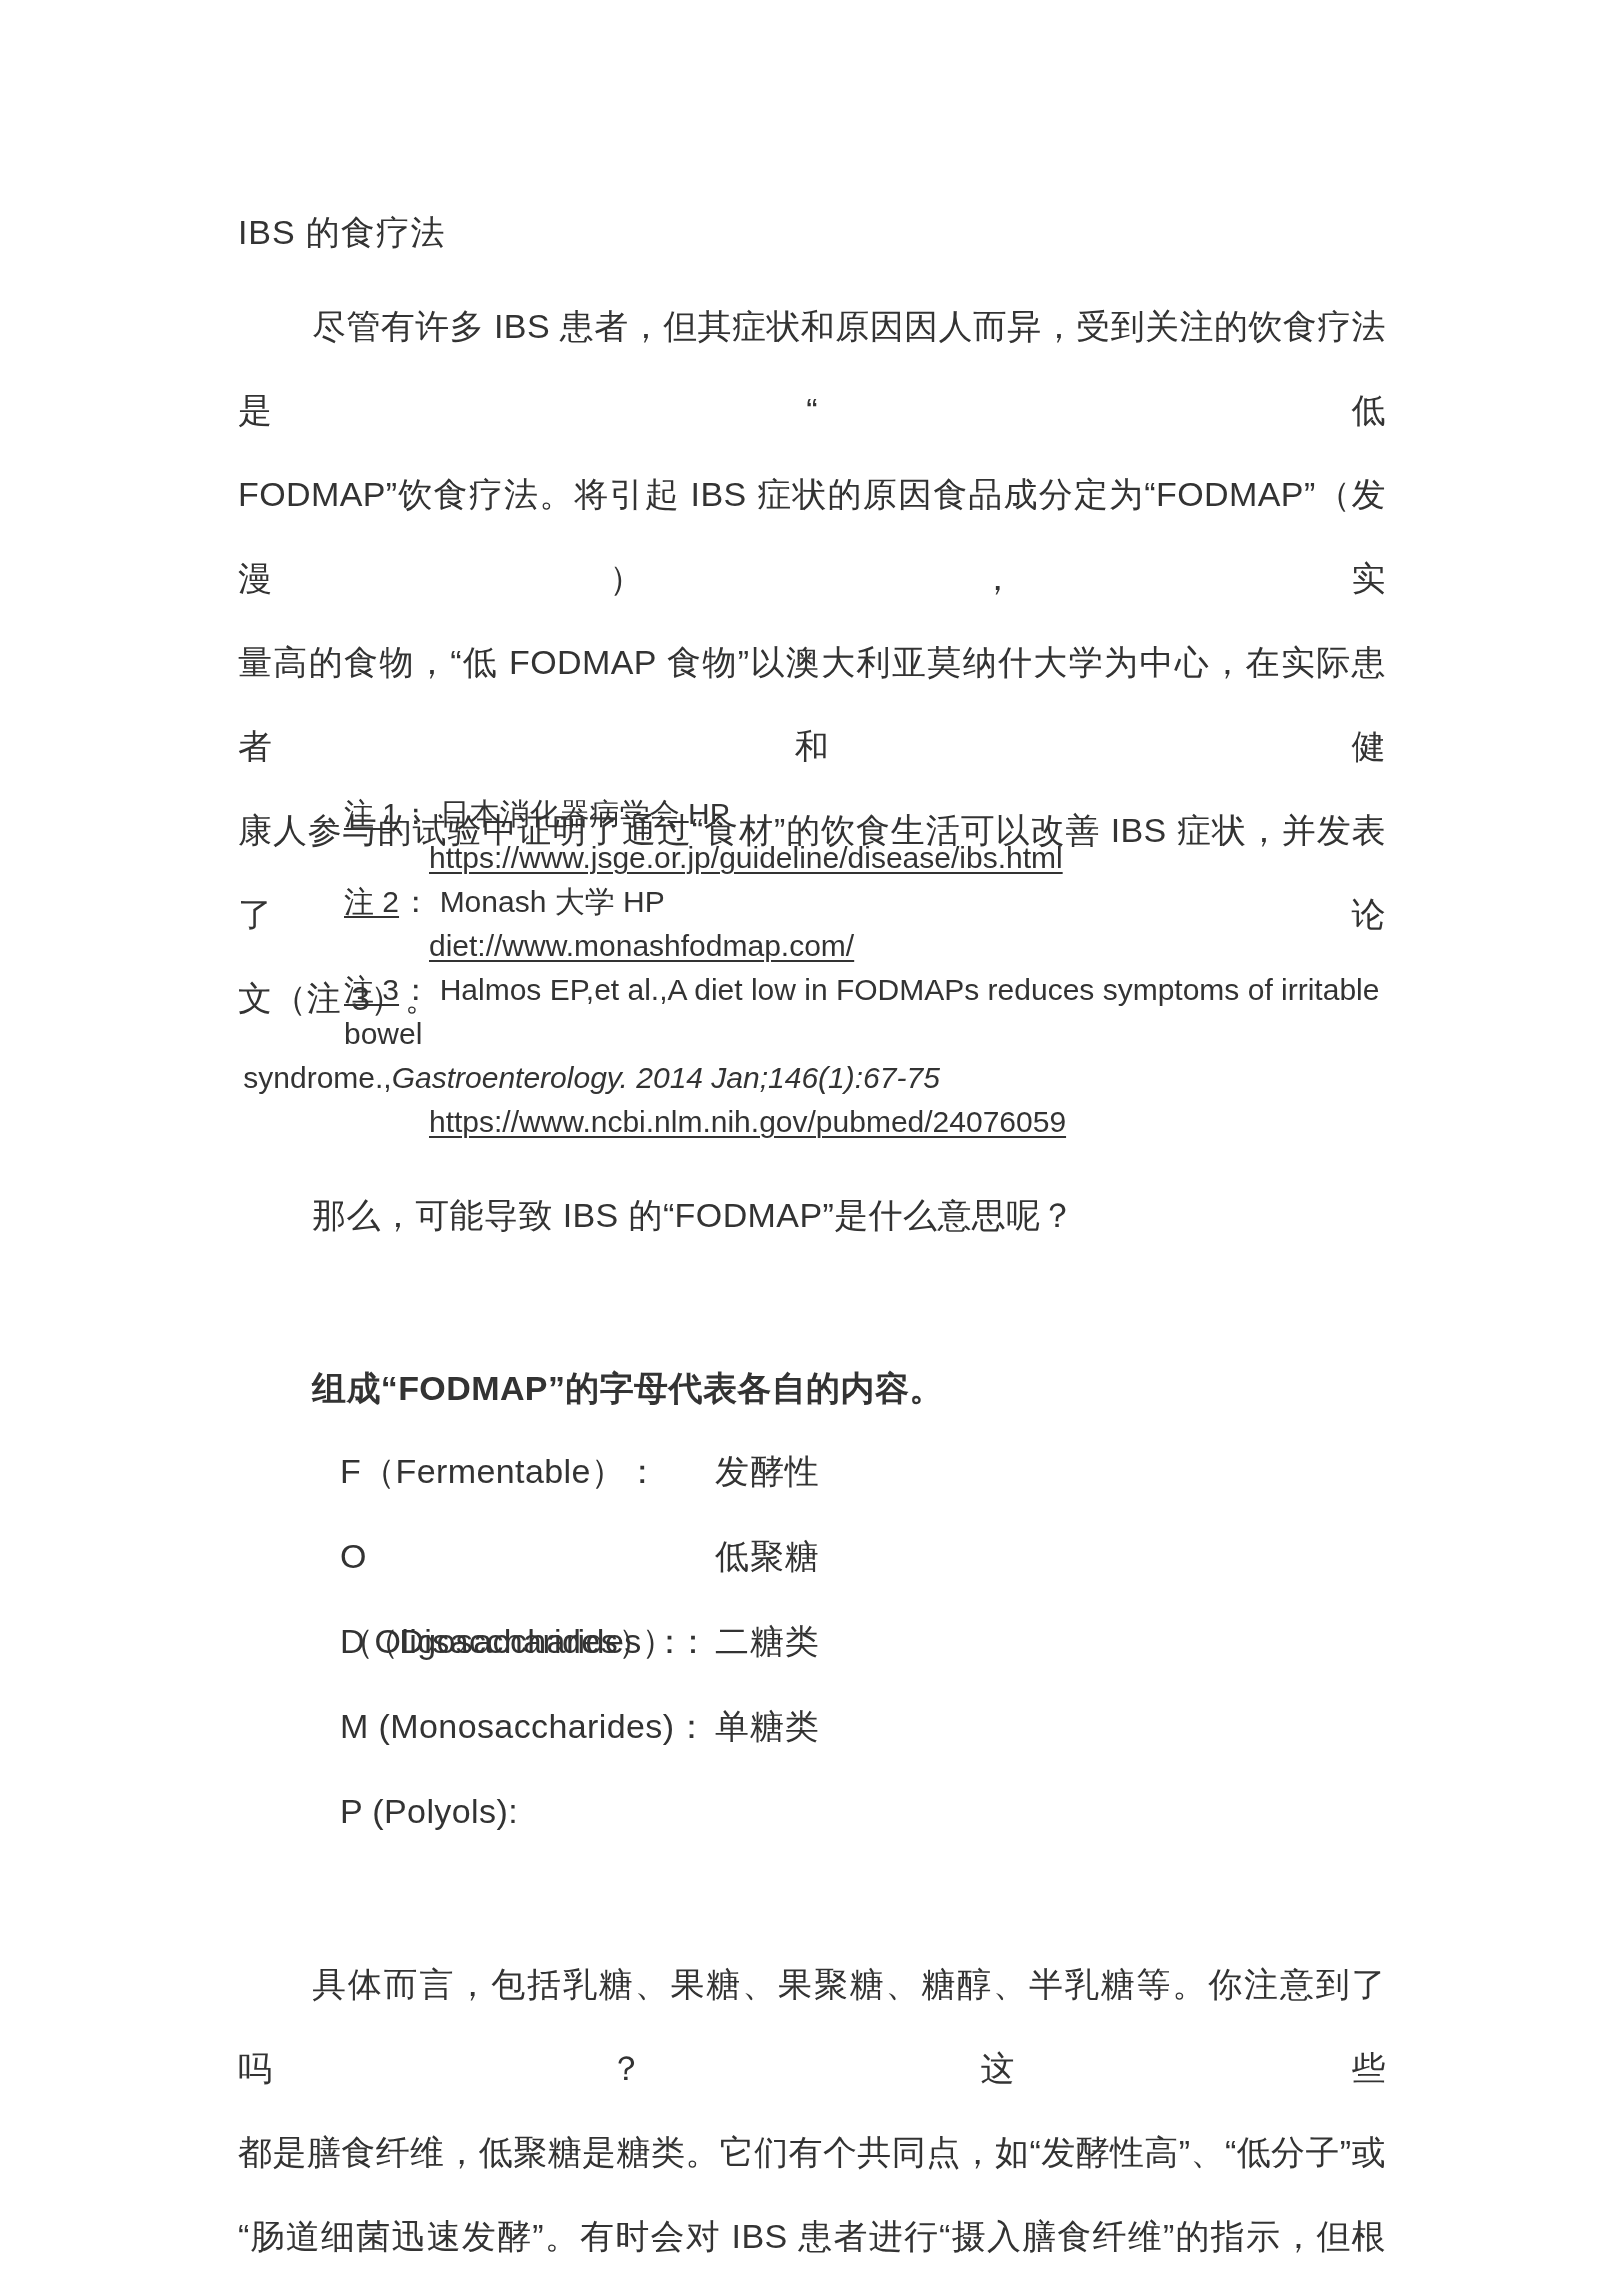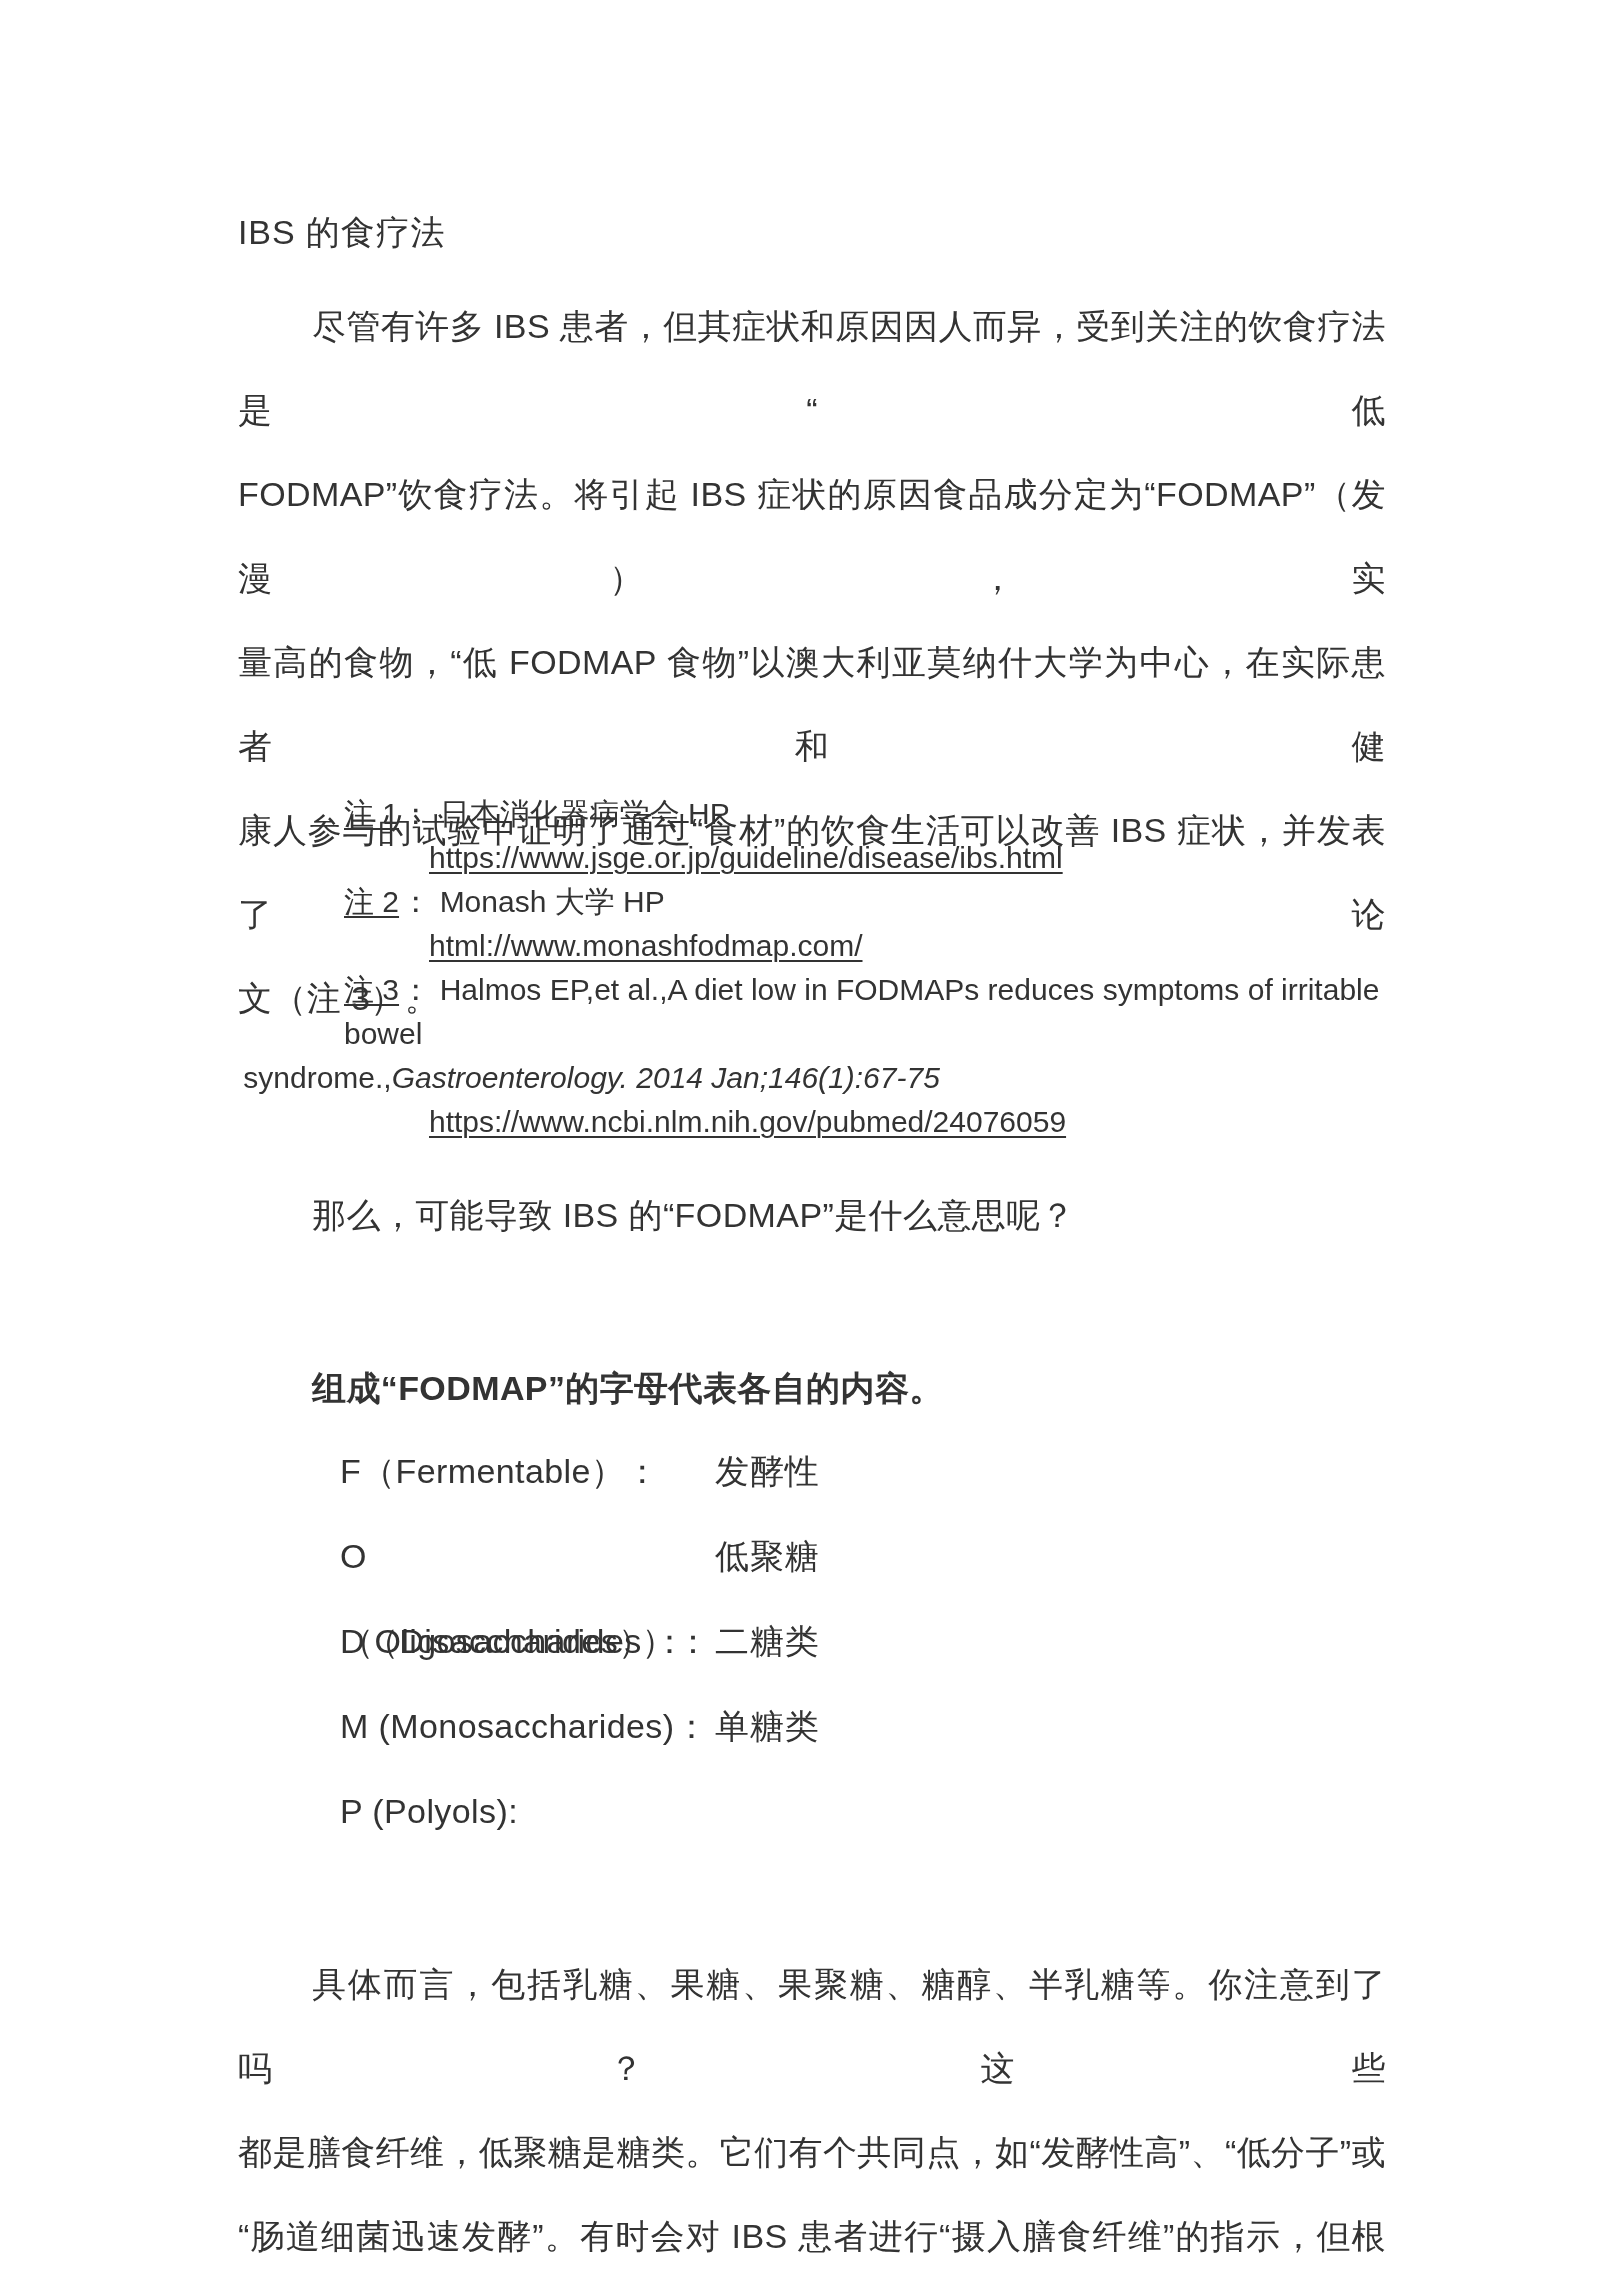--- a/index.html
+++ b/index.html
@@ -111,21 +111,21 @@
       <div class="note-line">
         <span class="u note-label">注 1</span><span>：</span><span class="note-text">日本消化器病学会 HP</span>
       </div>
       <div class="note-url-line">
         <span class="u note-url">https://www.jsge.or.jp/guideline/disease/ibs.html</span>
       </div>
       <div class="note-line">
         <span class="u note-label">注 2</span><span>：</span><span class="note-text">Monash 大学 HP</span>
       </div>
       <div class="note-url-line">
-        <span class="u note-url">html://www.monashfodmap.com/</span>
+        <span class="u note-url">diet://www.monashfodmap.com/</span>
       </div>
       <div class="note-line">
         <span class="u note-label">注 3</span><span>：</span><span class="note-text">Halmos EP,et al.,A diet low in FODMAPs reduces symptoms of irritable bowel</span>
       </div>
       <div class="note-wrap-line">
         <span>syndrome.,</span><span class="it">Gastroenterology. 2014 Jan;146(1):67-75</span>
       </div>
       <div class="note-url-line">
         <span class="u note-url">https://www.ncbi.nlm.nih.gov/pubmed/24076059</span>
       </div>

